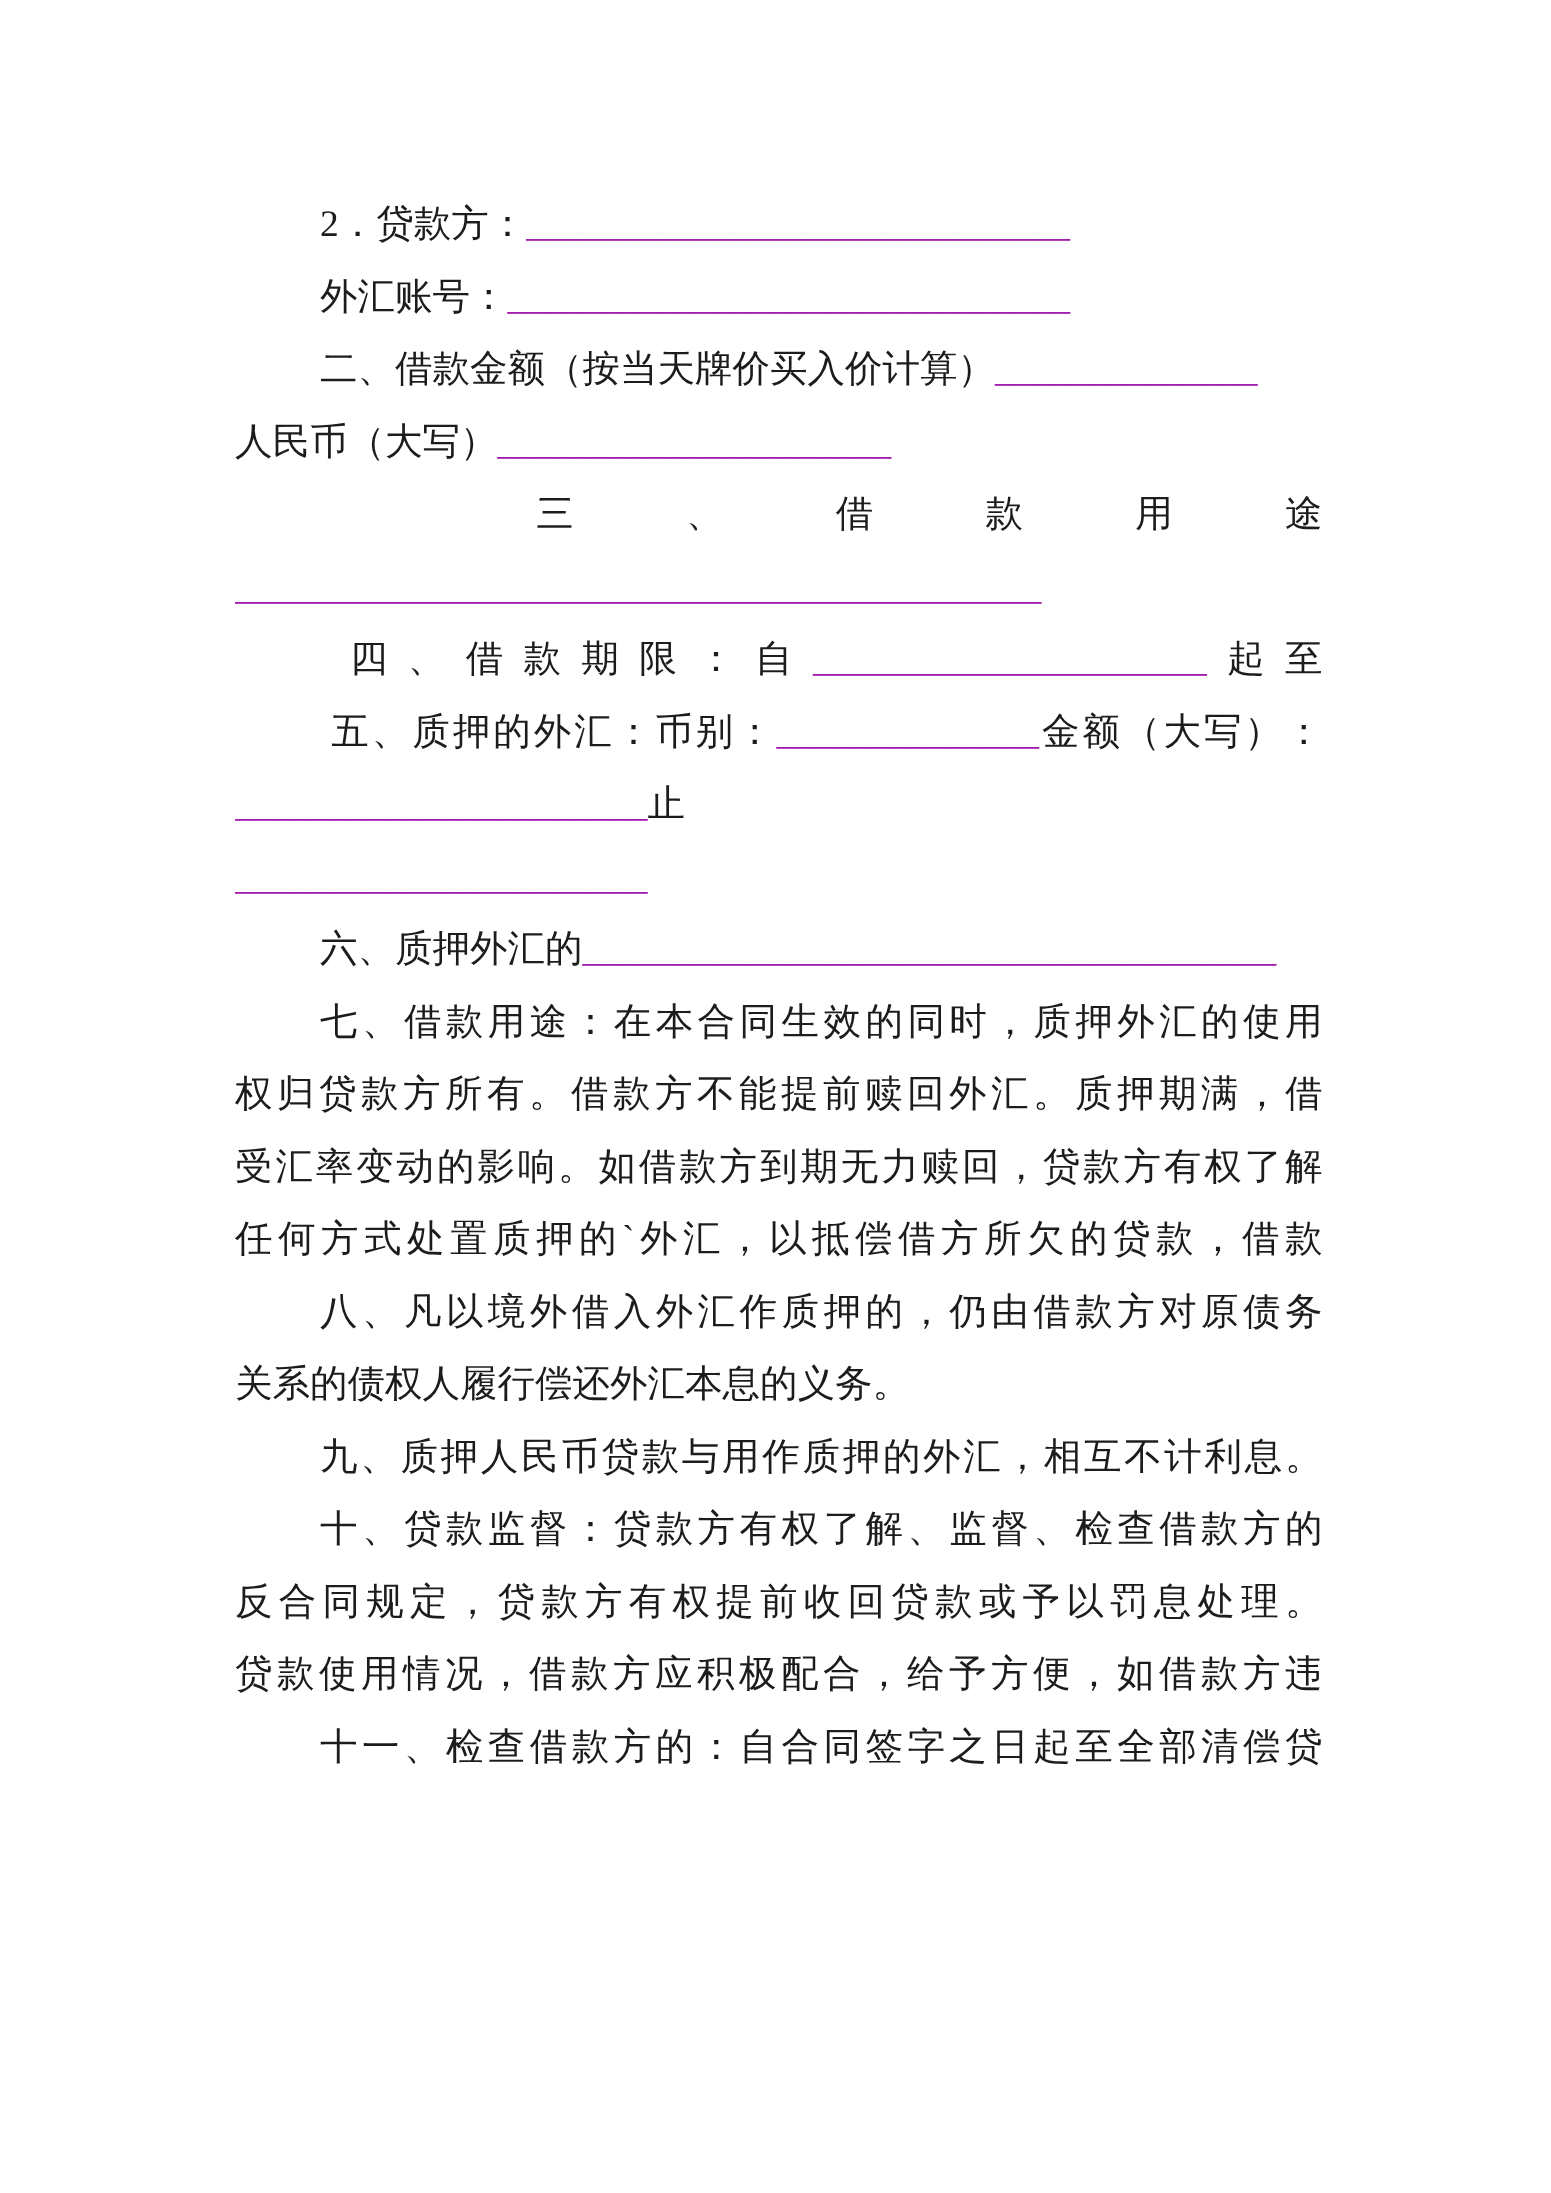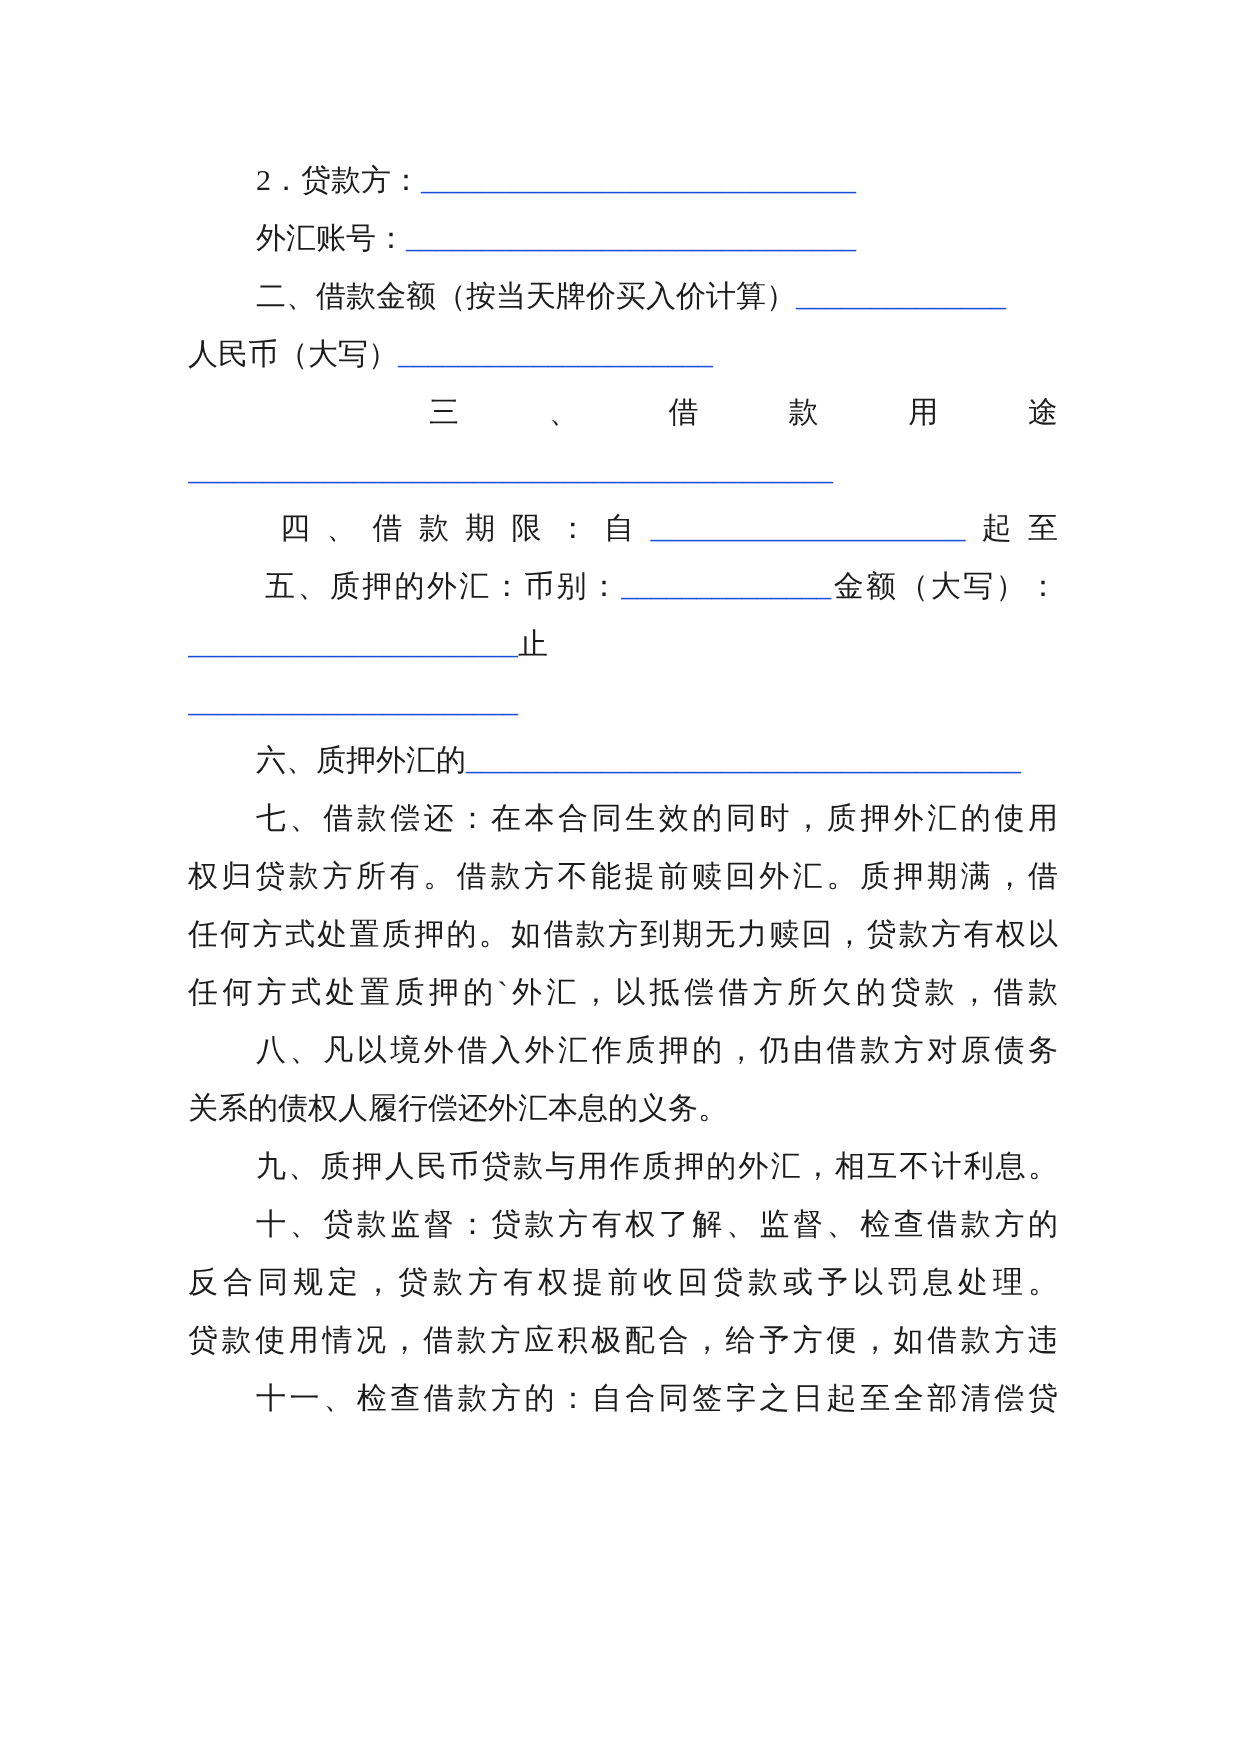--- a/index.html
+++ b/index.html
@@ -37,21 +37,21 @@
   .ind-7 { text-indent: 92px; }
   
   .jl {
     text-align: justify;
     text-align-last: justify;
   }
   
   .spread { padding-left: 241px; }
   
   .u {
-    color: #1d4ed8;
+    color: #a21caf;
     letter-spacing: 0;
   }
   .t { color: inherit; }
 </style>
 </head>
 <body>
 
 <div class="page">
 
   <p class="ln ind"><span class="t">2．贷款方：</span><span class="u">_____________________________</span></p>
@@ -69,26 +69,26 @@
   <p class="ln ind-7 jl"><span class="t">四、借款期限：自</span><span class="u">_____________________</span><span class="t">起至</span></p>
 
   <p class="ln ind-4 jl"><span class="t">五、质押的外汇：币别：</span><span class="u">______________</span><span class="t">金额（大写）：</span></p>
 
   <p class="ln"><span class="u">______________________</span><span class="t">止</span></p>
 
   <p class="ln"><span class="u">______________________</span></p>
 
   <p class="ln ind"><span class="t">六、质押外汇的</span><span class="u">_____________________________________</span></p>
 
-  <p class="ln ind jl"><span class="t">七、借款偿还：在本合同生效的同时，质押外汇的使用</span></p>
+  <p class="ln ind jl"><span class="t">七、借款用途：在本合同生效的同时，质押外汇的使用</span></p>
 
   <p class="ln jl"><span class="t">权归贷款方所有。借款方不能提前赎回外汇。质押期满，借</span></p>
 
 
-  <p class="ln jl"><span class="t">任何方式处置质押的。如借款方到期无力赎回，贷款方有权以</span></p>
+  <p class="ln jl"><span class="t">受汇率变动的影响。如借款方到期无力赎回，贷款方有权了解</span></p>
 
   <p class="ln jl"><span class="t">任何方式处置质押的`外汇，以抵偿借方所欠的贷款，借款</span></p>
 
 
   <p class="ln ind jl"><span class="t">八、凡以境外借入外汇作质押的，仍由借款方对原债务</span></p>
 
   <p class="ln"><span class="t">关系的债权人履行偿还外汇本息的义务。</span></p>
 
   <p class="ln ind jl"><span class="t">九、质押人民币贷款与用作质押的外汇，相互不计利息。</span></p>
 

